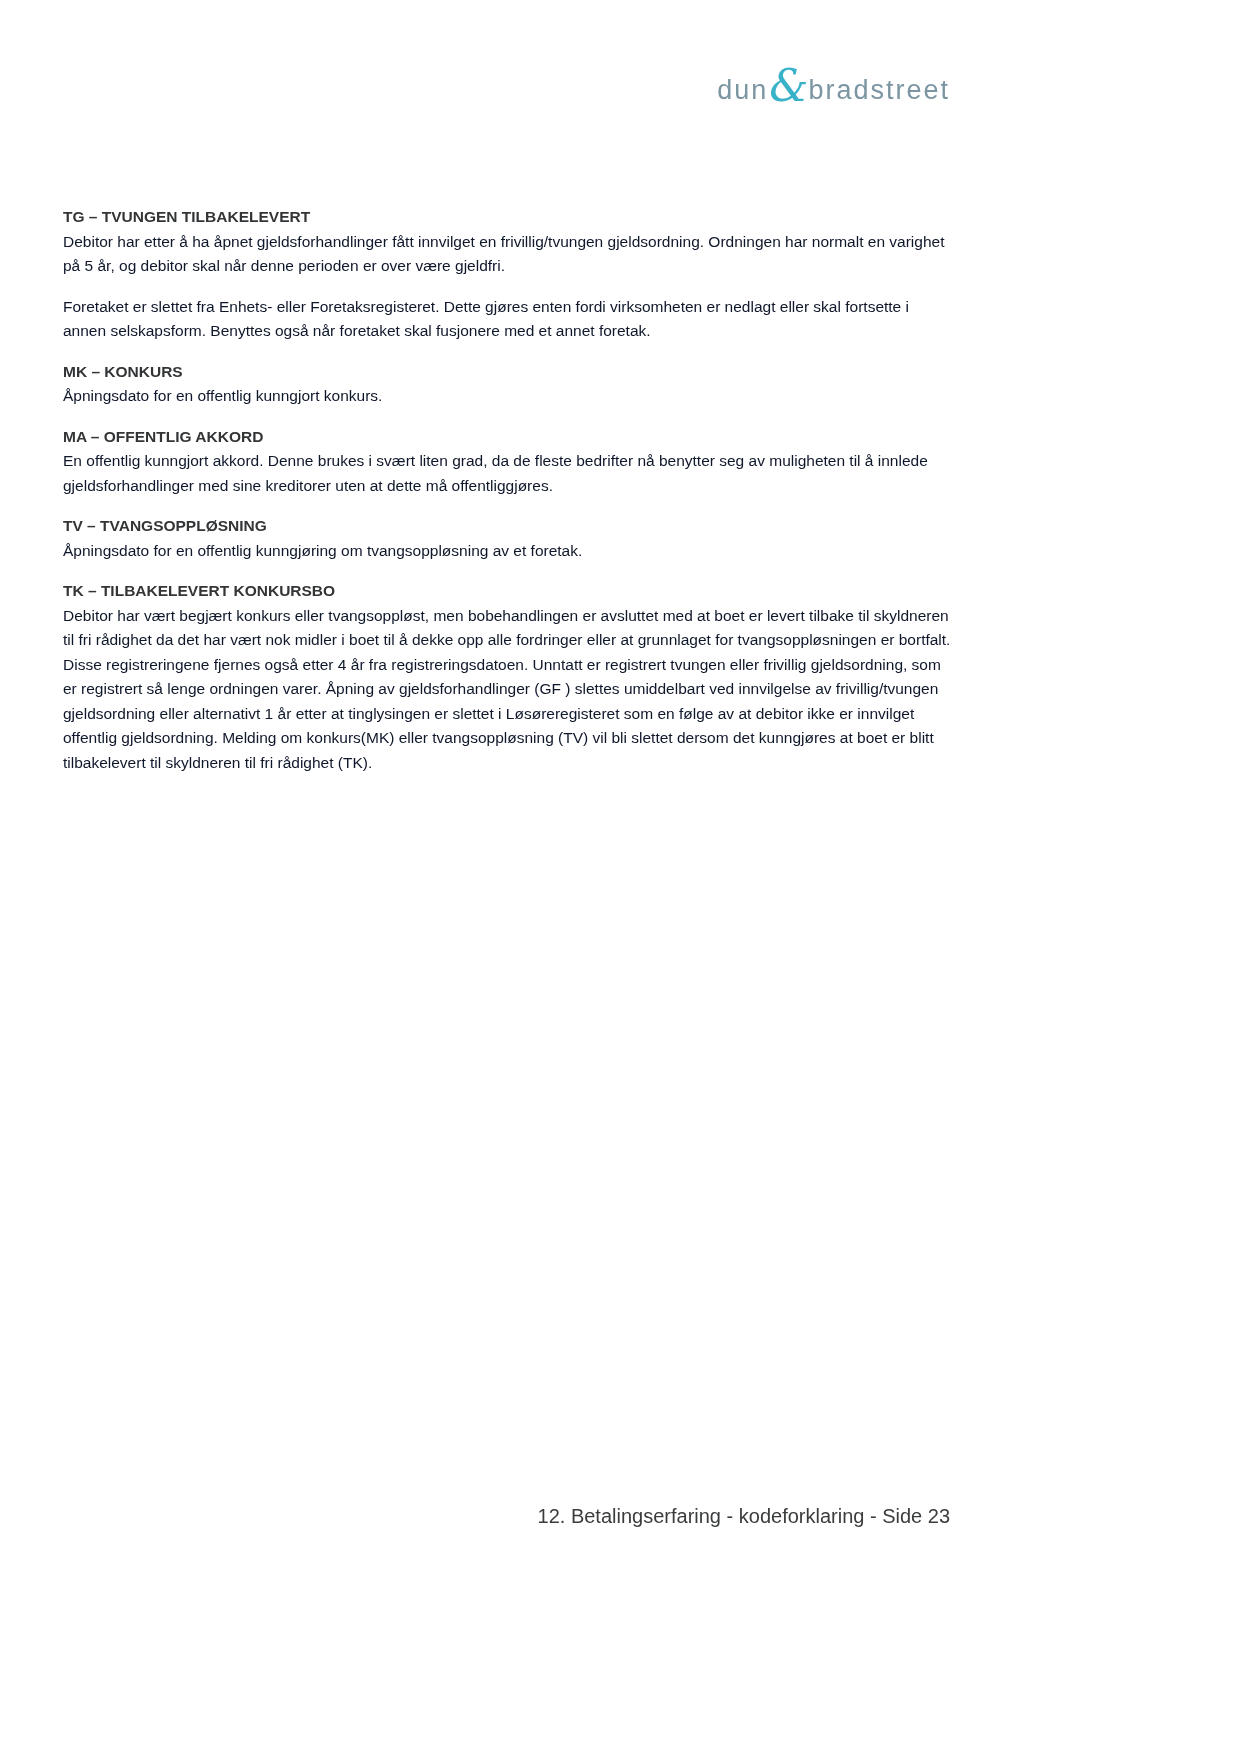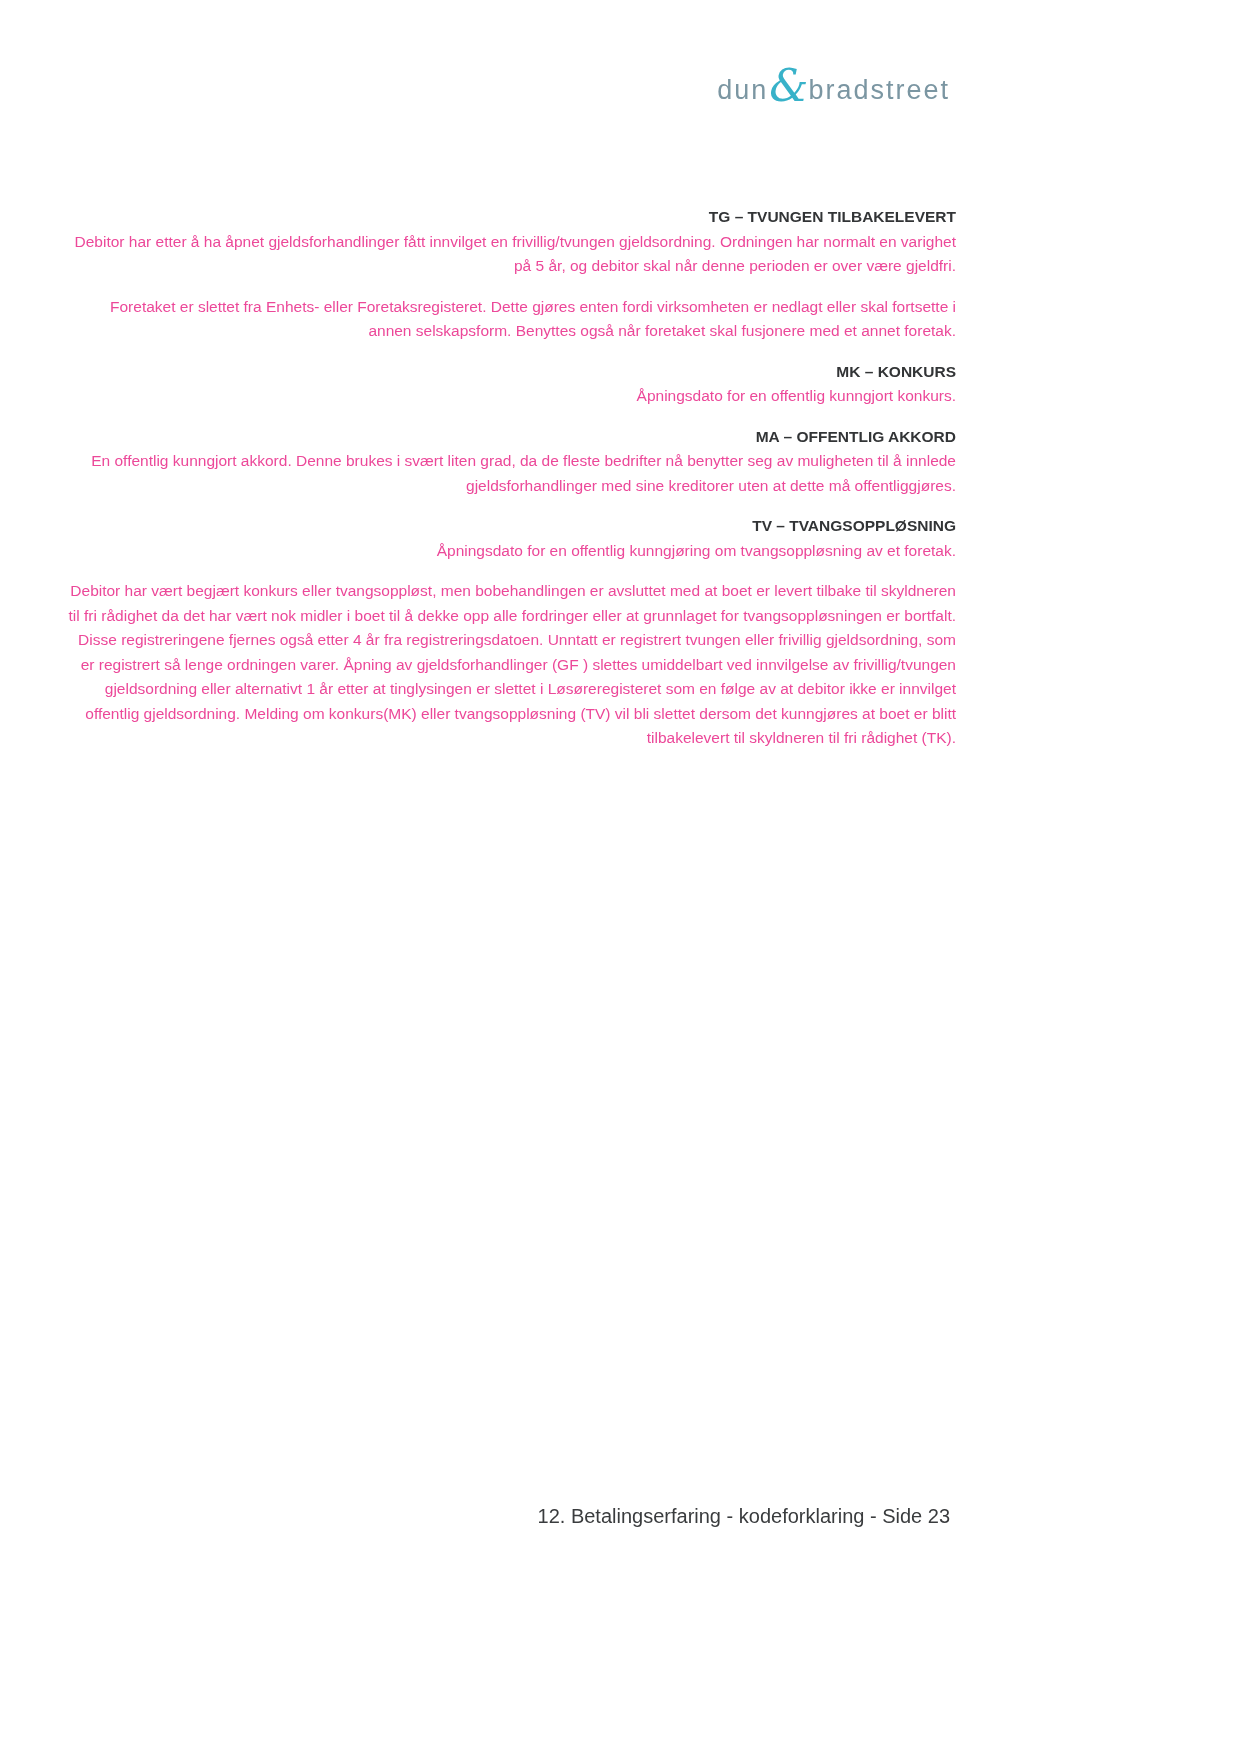--- a/index.html
+++ b/index.html
@@ -1,16 +1,16 @@
 <!DOCTYPE html>
 <html lang="no"><head>
 <meta charset="utf-8">
 <title>Betalingserfaring - kodeforklaring</title>
 <style>
-  * { margin: 0; padding: 0; box-sizing: border-box; text-align: right; }
+  * { margin: 0; padding: 0; box-sizing: border-box; }
   html, body { background: #ffffff; }
   .page {
     position: relative;
     width: 1241px;
     height: 1754px;
     margin: 0 auto;
     background: #ffffff;
     font-family: "Liberation Sans", sans-serif;
     color: #3a3c3e;
     overflow: hidden;
@@ -51,21 +51,21 @@
   .h {
     font-size: 15.5px;
     font-weight: 700;
     line-height: 24.5px;
     color: #323436;
   }
   .b {
     font-size: 15.5px;
     font-weight: 400;
     line-height: 24.5px;
-    color: #ec4899;
+    color: #0f172a;
   }
   
   .footer {
     position: absolute;
     top: 1504px;
     right: 291px;
     font-size: 20px;
     line-height: 24px;
     color: #3a3c3e;
     white-space: nowrap;
@@ -102,20 +102,21 @@
       <h2 class="h">MA – OFFENTLIG AKKORD</h2>
       <p class="b">En offentlig kunngjort akkord. Denne brukes i svært liten grad, da de fleste bedrifter nå benytter seg av muligheten til å innlede gjeldsforhandlinger med sine kreditorer uten at dette må offentliggjøres.</p>
     </section>
 
     <section class="block">
       <h2 class="h">TV – TVANGSOPPLØSNING</h2>
       <p class="b">Åpningsdato for en offentlig kunngjøring om tvangsoppløsning av et foretak.</p>
     </section>
 
     <section class="block">
+      <h2 class="h">TK – TILBAKELEVERT KONKURSBO</h2>
       <p class="b">Debitor har vært begjært konkurs eller tvangsoppløst, men bobehandlingen er avsluttet med at boet er levert tilbake til skyldneren til fri rådighet da det har vært nok midler i boet til å dekke opp alle fordringer eller at grunnlaget for tvangsoppløsningen er bortfalt. Disse registreringene fjernes også etter 4 år fra registreringsdatoen. Unntatt er registrert tvungen eller frivillig gjeldsordning, som er registrert så lenge ordningen varer. Åpning av gjeldsforhandlinger (GF ) slettes umiddelbart ved innvilgelse av frivillig/tvungen gjeldsordning eller alternativt 1 år etter at tinglysingen er slettet i Løsøreregisteret som en følge av at debitor ikke er innvilget offentlig gjeldsordning. Melding om konkurs(MK) eller tvangsoppløsning (TV) vil bli slettet dersom det kunngjøres at boet er blitt tilbakelevert til skyldneren til fri rådighet (TK).</p>
     </section>
 
   </main>
 
   <footer class="footer">
     <span>12. Betalingserfaring - kodeforklaring - Side 23</span>
   </footer>
 
 </div>

